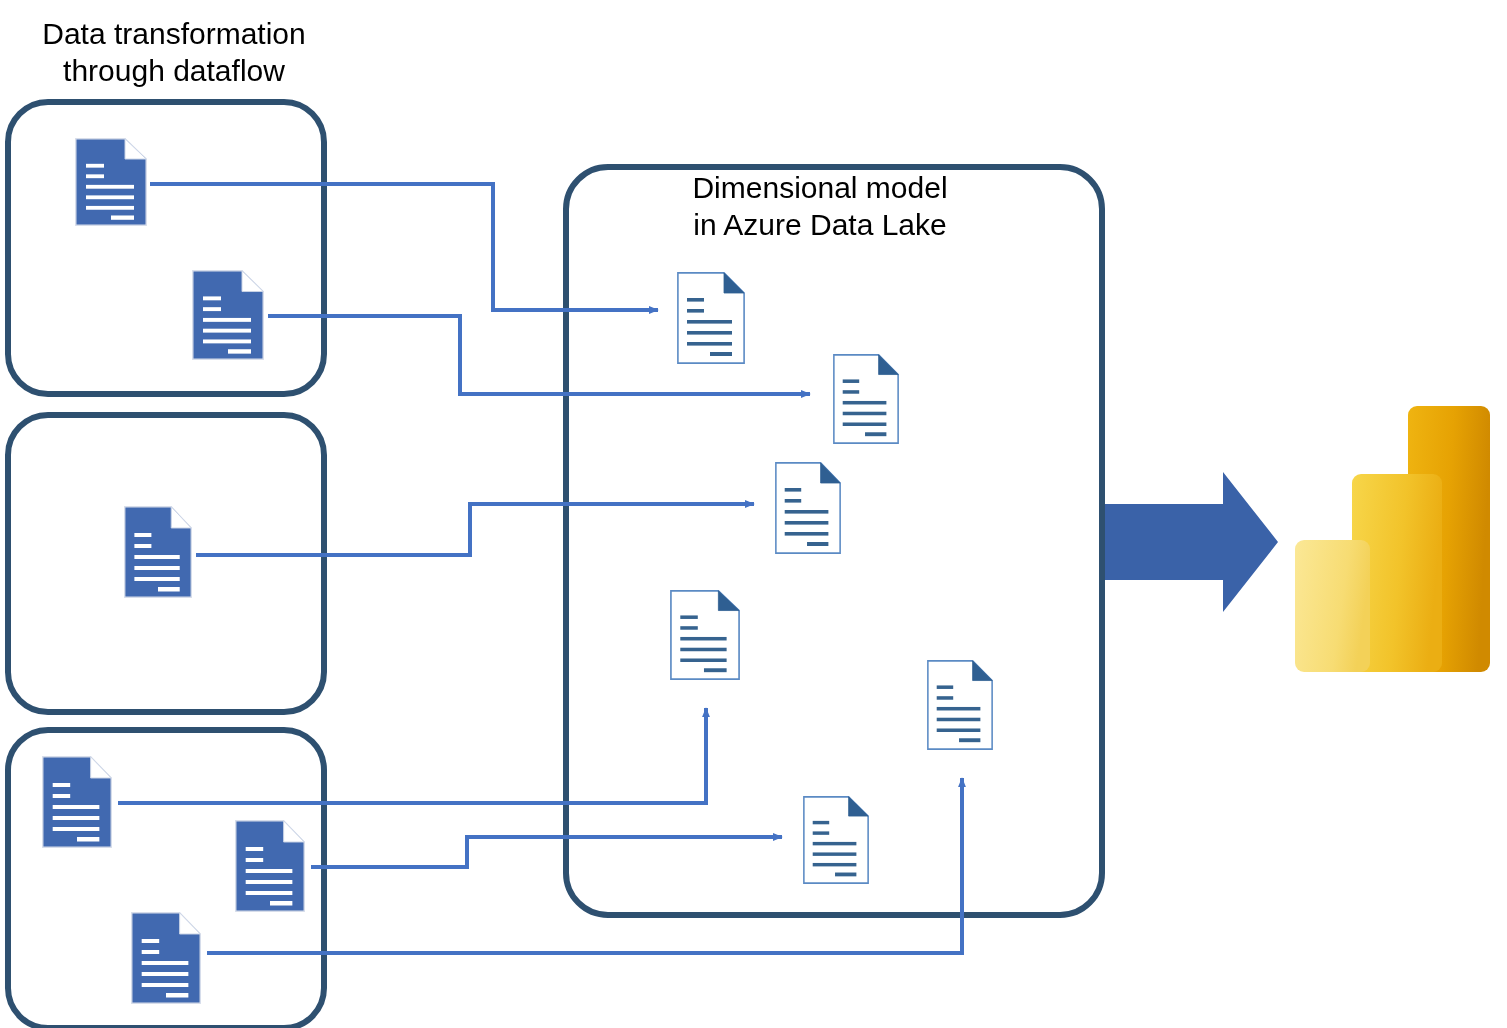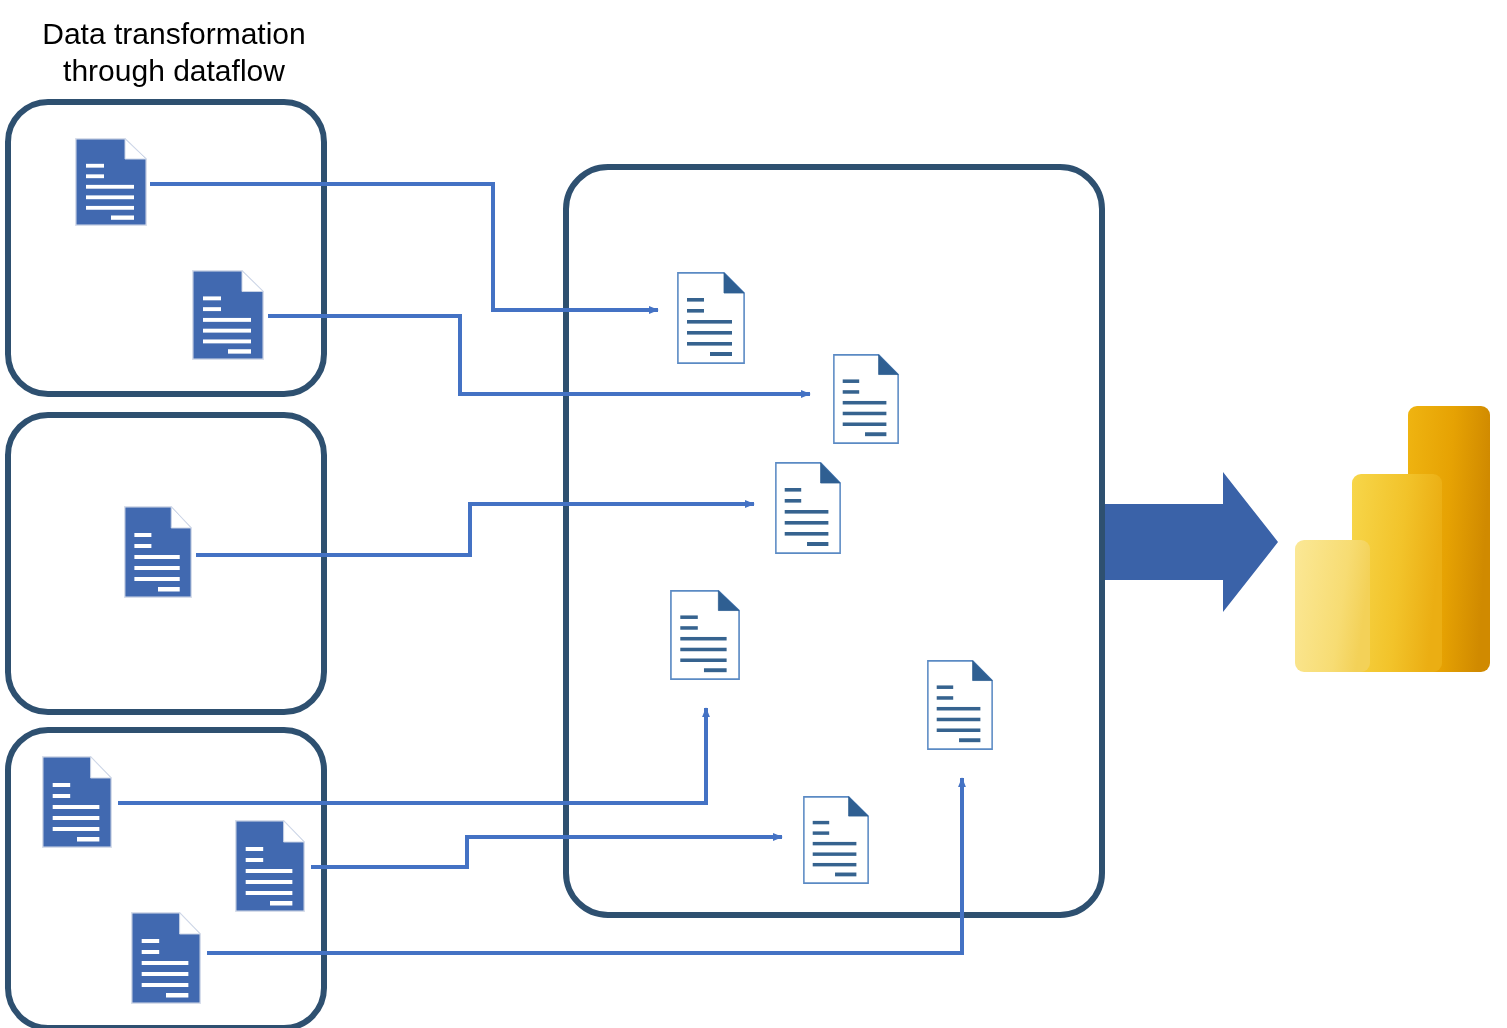--- a/index.html
+++ b/index.html
@@ -145,14 +145,16 @@
     <g>
       <rect x="1408" y="394" width="82" height="266" rx="9" ry="9" fill="url(#pbiDark)"></rect>
       <rect x="1352" y="462" width="90" height="198" rx="9" ry="9" fill="url(#pbiMid)"></rect>
       <rect x="1295" y="528" width="75" height="132" rx="9" ry="9" fill="url(#pbiLight)"></rect>
     </g>
   </svg>
 
   <div class="label-text" id="title-label">Data transformation
 through dataflow</div>
 
+  <div class="label-text" id="dimensional-label">Dimensional model
+in Azure Data Lake</div>
 
 </div>
 
 </body></html>

